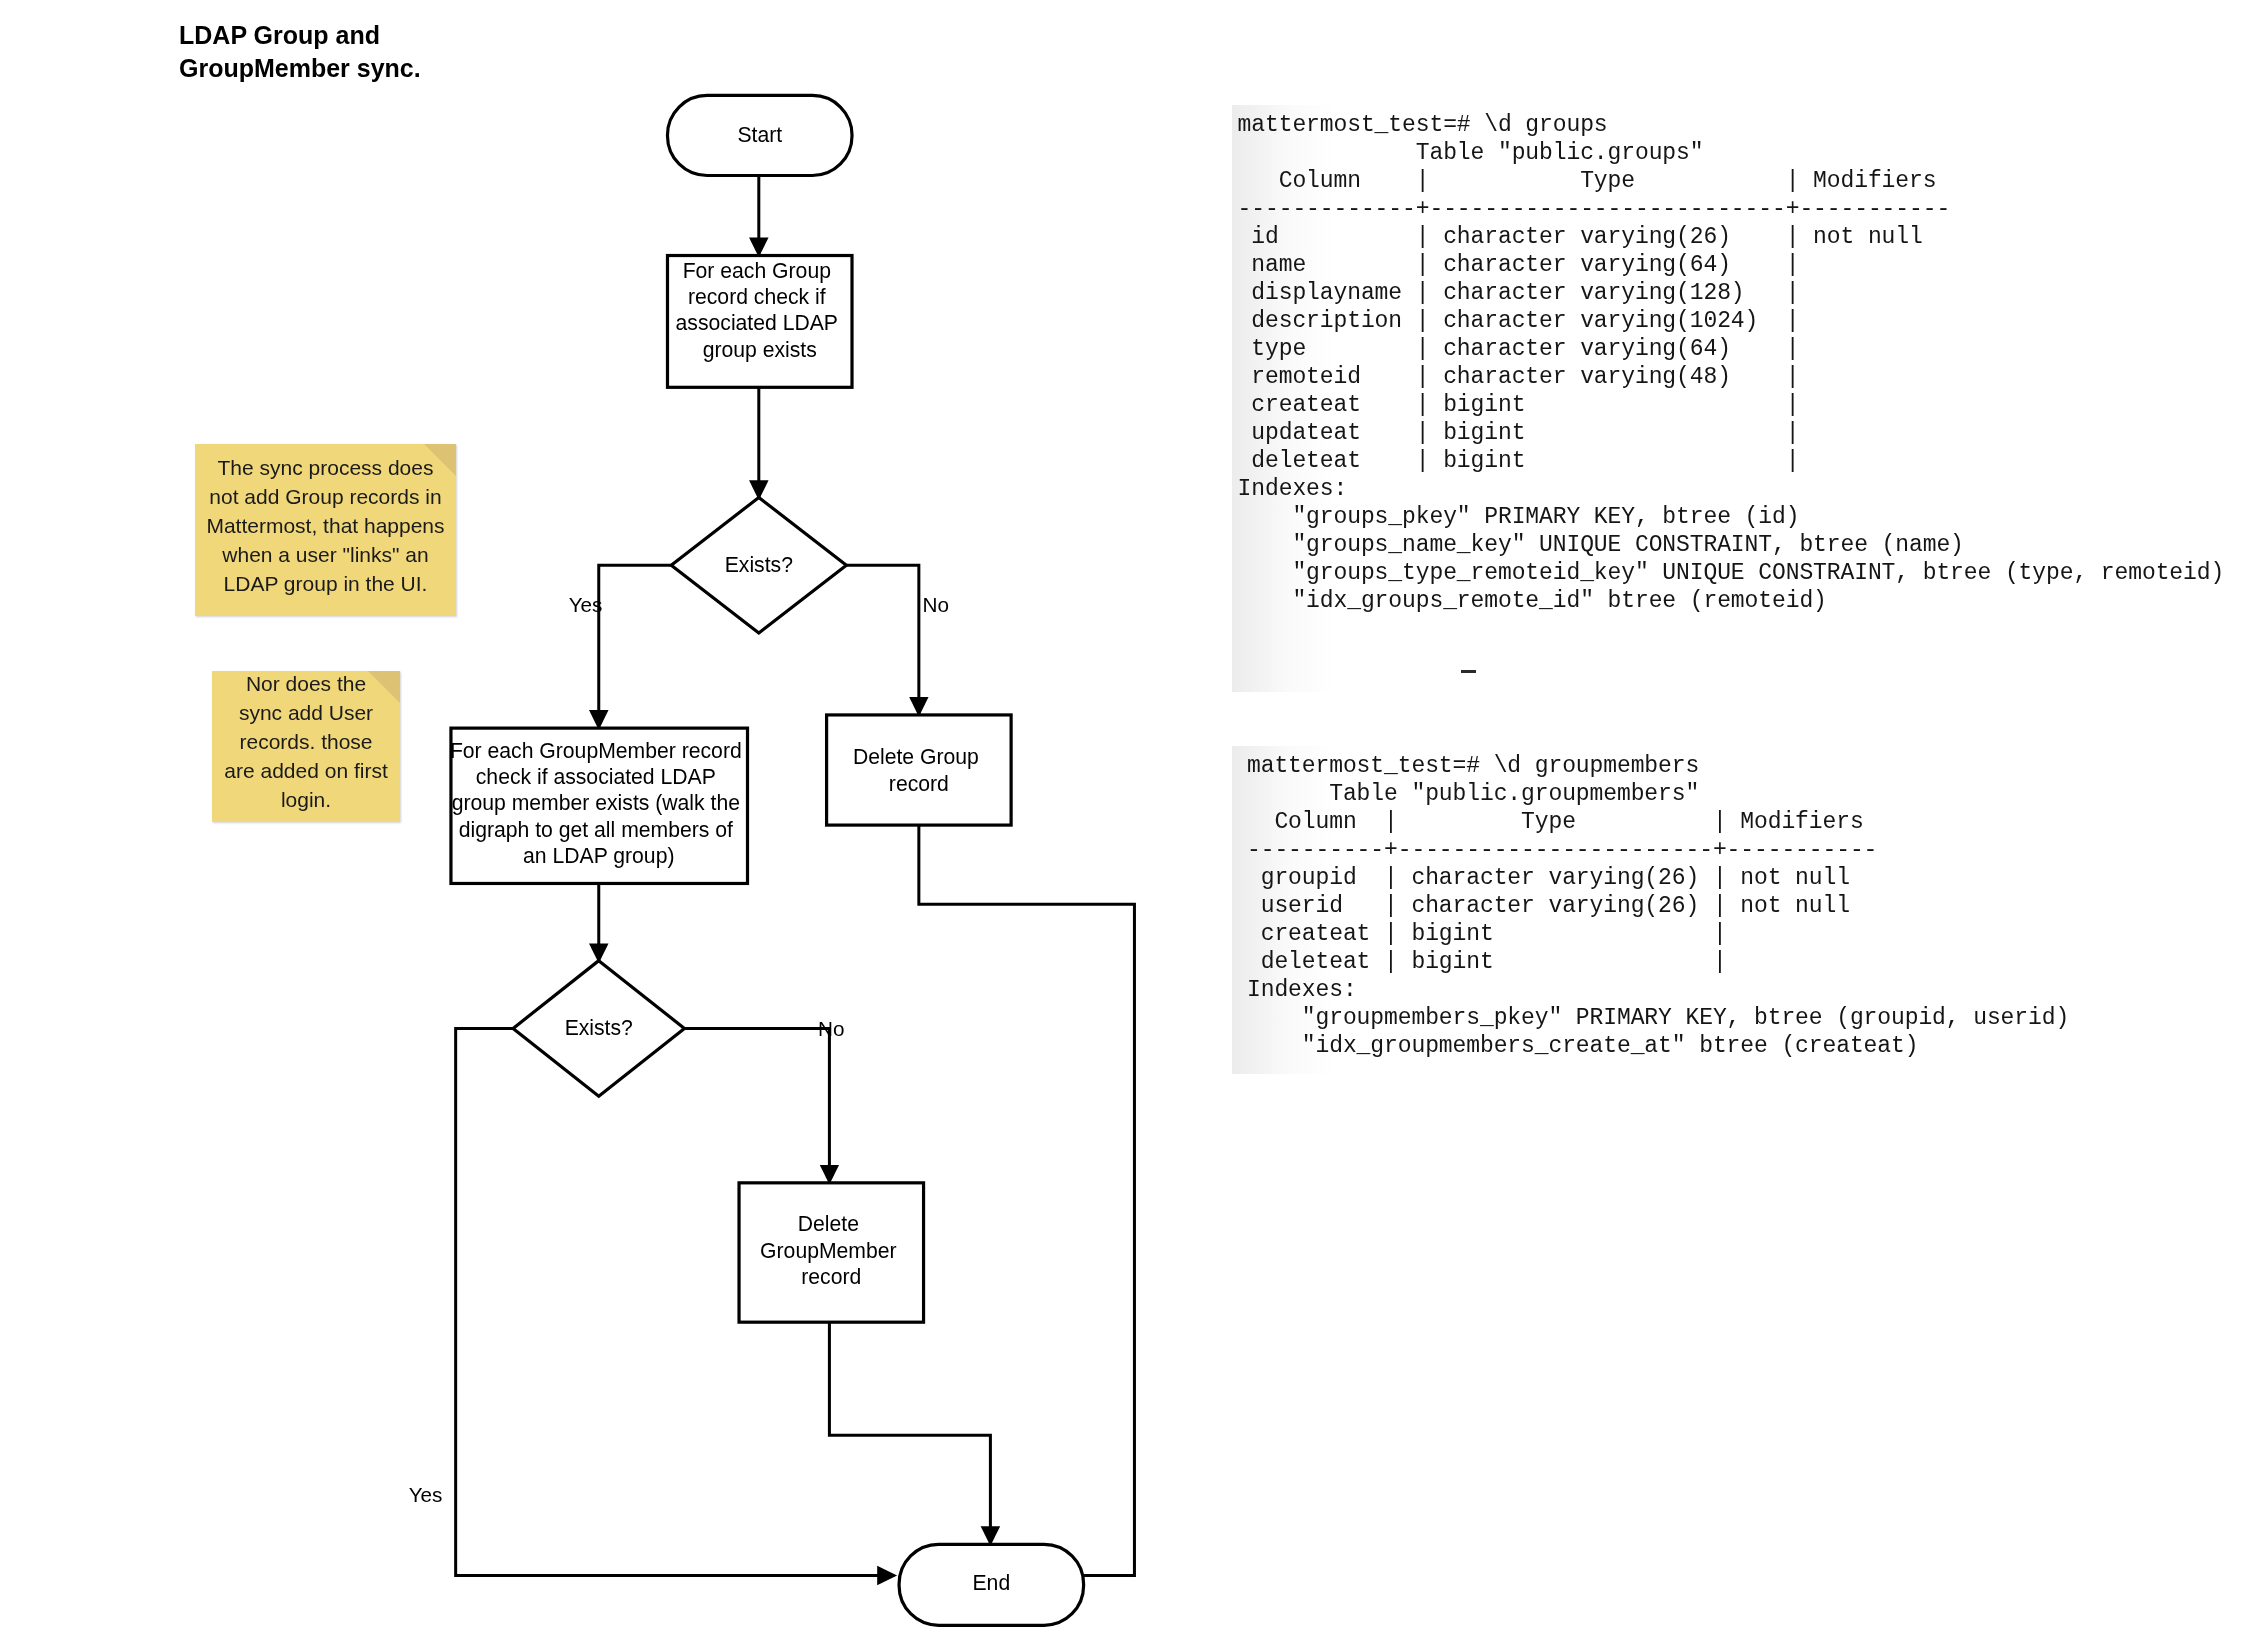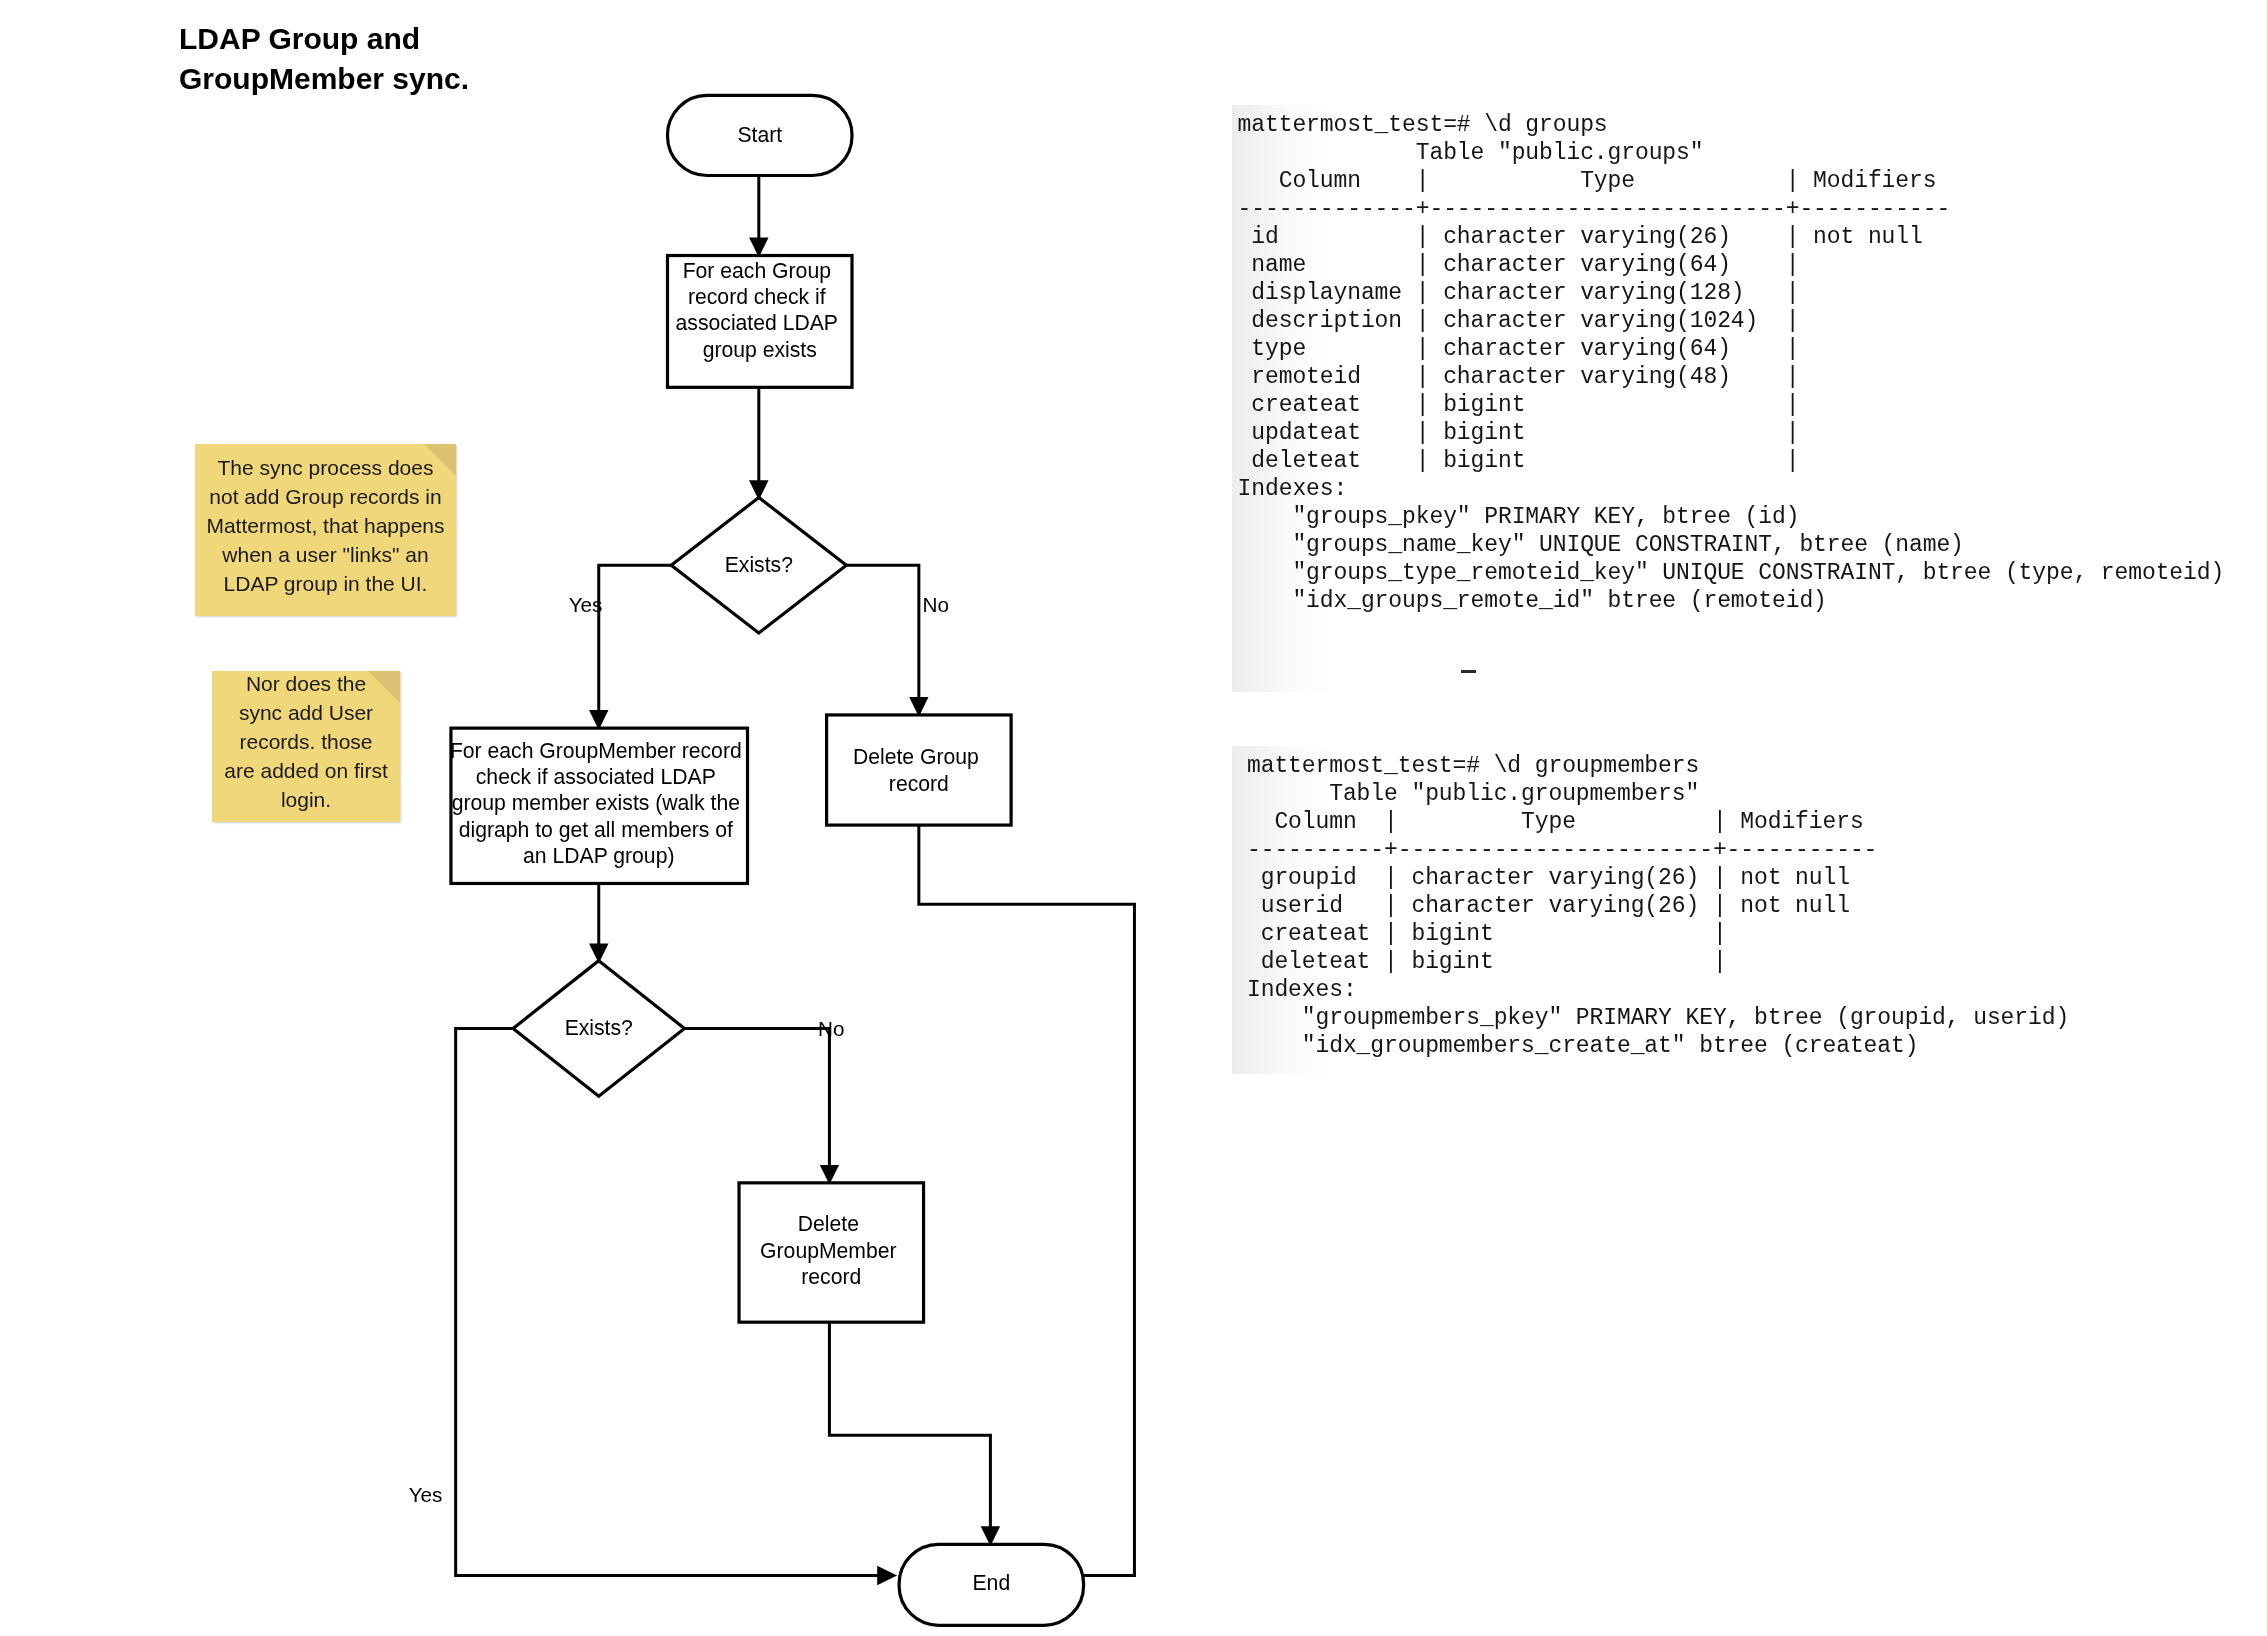--- a/index.html
+++ b/index.html
@@ -14,21 +14,21 @@
     font-family: "Liberation Sans", sans-serif;
     overflow: hidden;
   }
 
   
   #diagram-title {
     position: absolute;
     left: 179px;
     top: 19px;
     width: 395px;
-    font-size: 30px;
+    font-size: 25px;
     font-weight: bold;
     line-height: 1.32;
     color: #000000;
     white-space: pre-line;
   }
 
   
   #flow-svg {
     position: absolute;
     left: 0;

